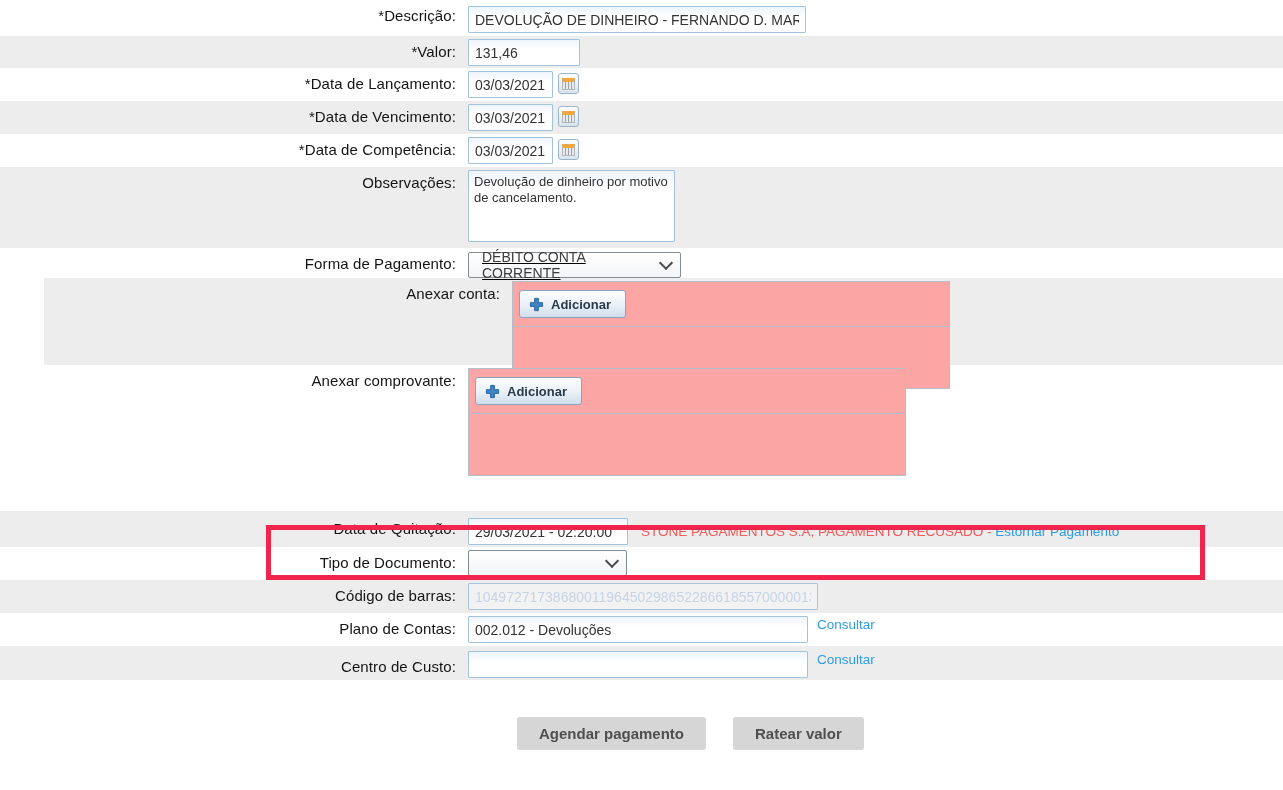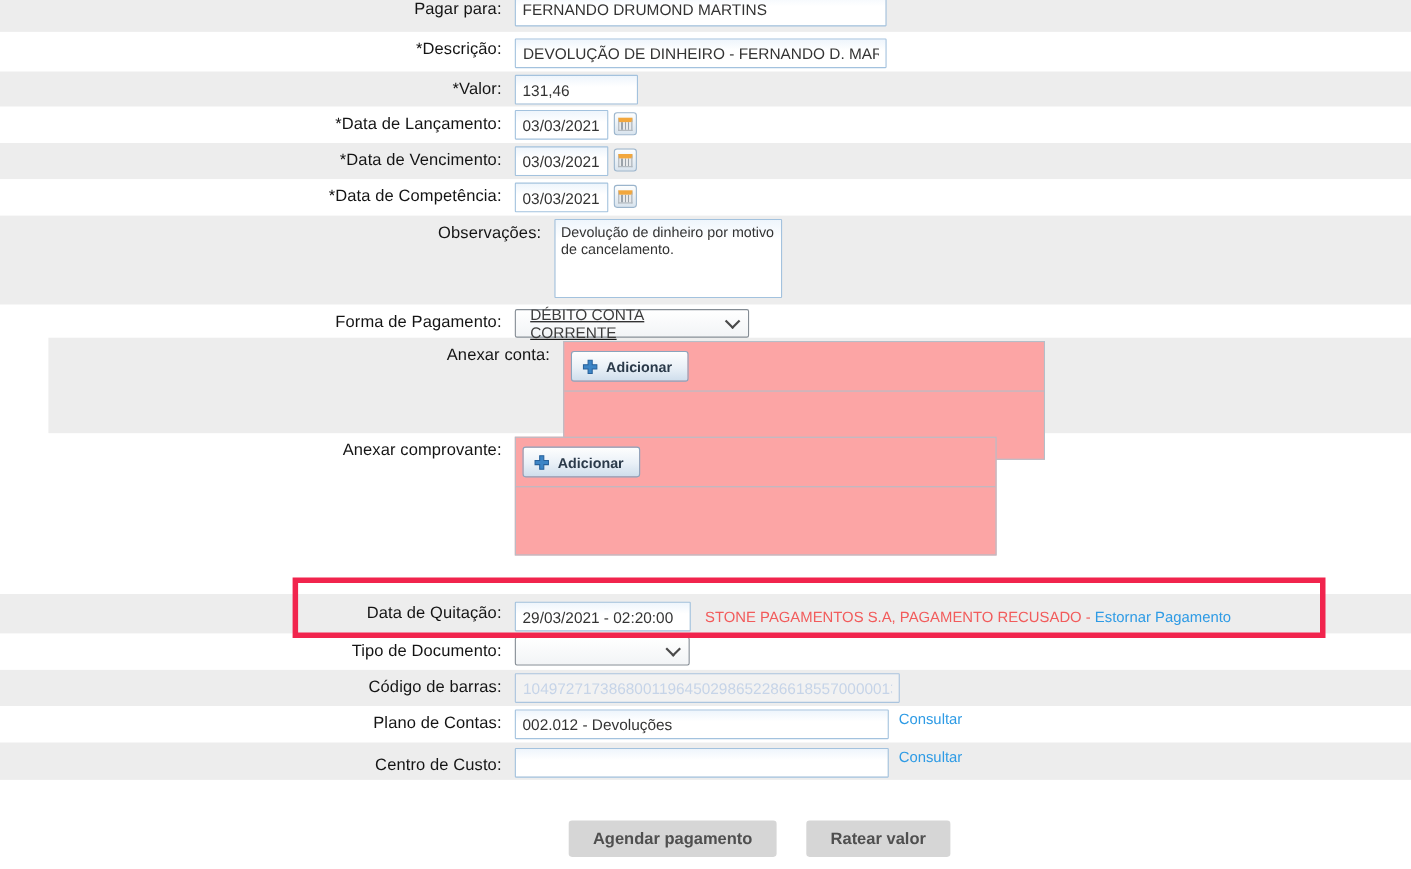--- a/index.html
+++ b/index.html
@@ -77,21 +77,21 @@
   
   .r1{height:29px;overflow:hidden;}
   .r1 .lbl{padding-top:0;line-height:17px;}
   .r1 .fld{padding-top:0;}
   .r1 input{margin-top:-7px;height:31px;}
   .r2{height:36px;}
   .r2 .fld{padding-top:6px;}
   .r2 .lbl{}
   .r3{height:32px;}
   .r4,.r5,.r6{height:33px;}
-  .r7{height:81px;padding-left:36px;}
+  .r7{height:81px;}
   .r8{height:30px;}
   .r8 .fld{padding-top:4px;text-decoration:underline;}
   .r9{height:87px;margin-left:44px;}
   .r9 .fld{padding-top:3px;}
   .r10{height:146px;}
   .r10 .fld{padding-top:3px;}
   .r11{height:36px;}
   .r11 .lbl{padding-top:9px;}
   .r11 .fld{padding-top:7px;}
   .r12,.r13,.r14{height:33px;}
@@ -99,26 +99,20 @@
   .w338{width:338px;} .w112{width:112px;} .w85{width:85px;}
   .w213{width:213px;} .w160{width:160px;} .w159{width:159px;}
   .w350{width:350px;} .w340{width:340px;}
   .ta{width:207px;height:72px;}
 </style>
 </head>
 <body>
 
 <div class="form">
 
-  <div class="row gray r1">
-    <div class="lbl">Pagar para:</div>
-    <div class="fld">
-      <input class="txt w338" type="text" value="FERNANDO DRUMOND MARTINS" style="">
-    </div>
-  </div>
 
   <div class="row white r2">
     <div class="lbl">*Descrição:</div>
     <div class="fld">
       <input class="txt w338" type="text" value="DEVOLUÇÃO DE DINHEIRO - FERNANDO D. MART" style="">
     </div>
   </div>
 
   <div class="row gray r3">
     <div class="lbl">*Valor:</div>

